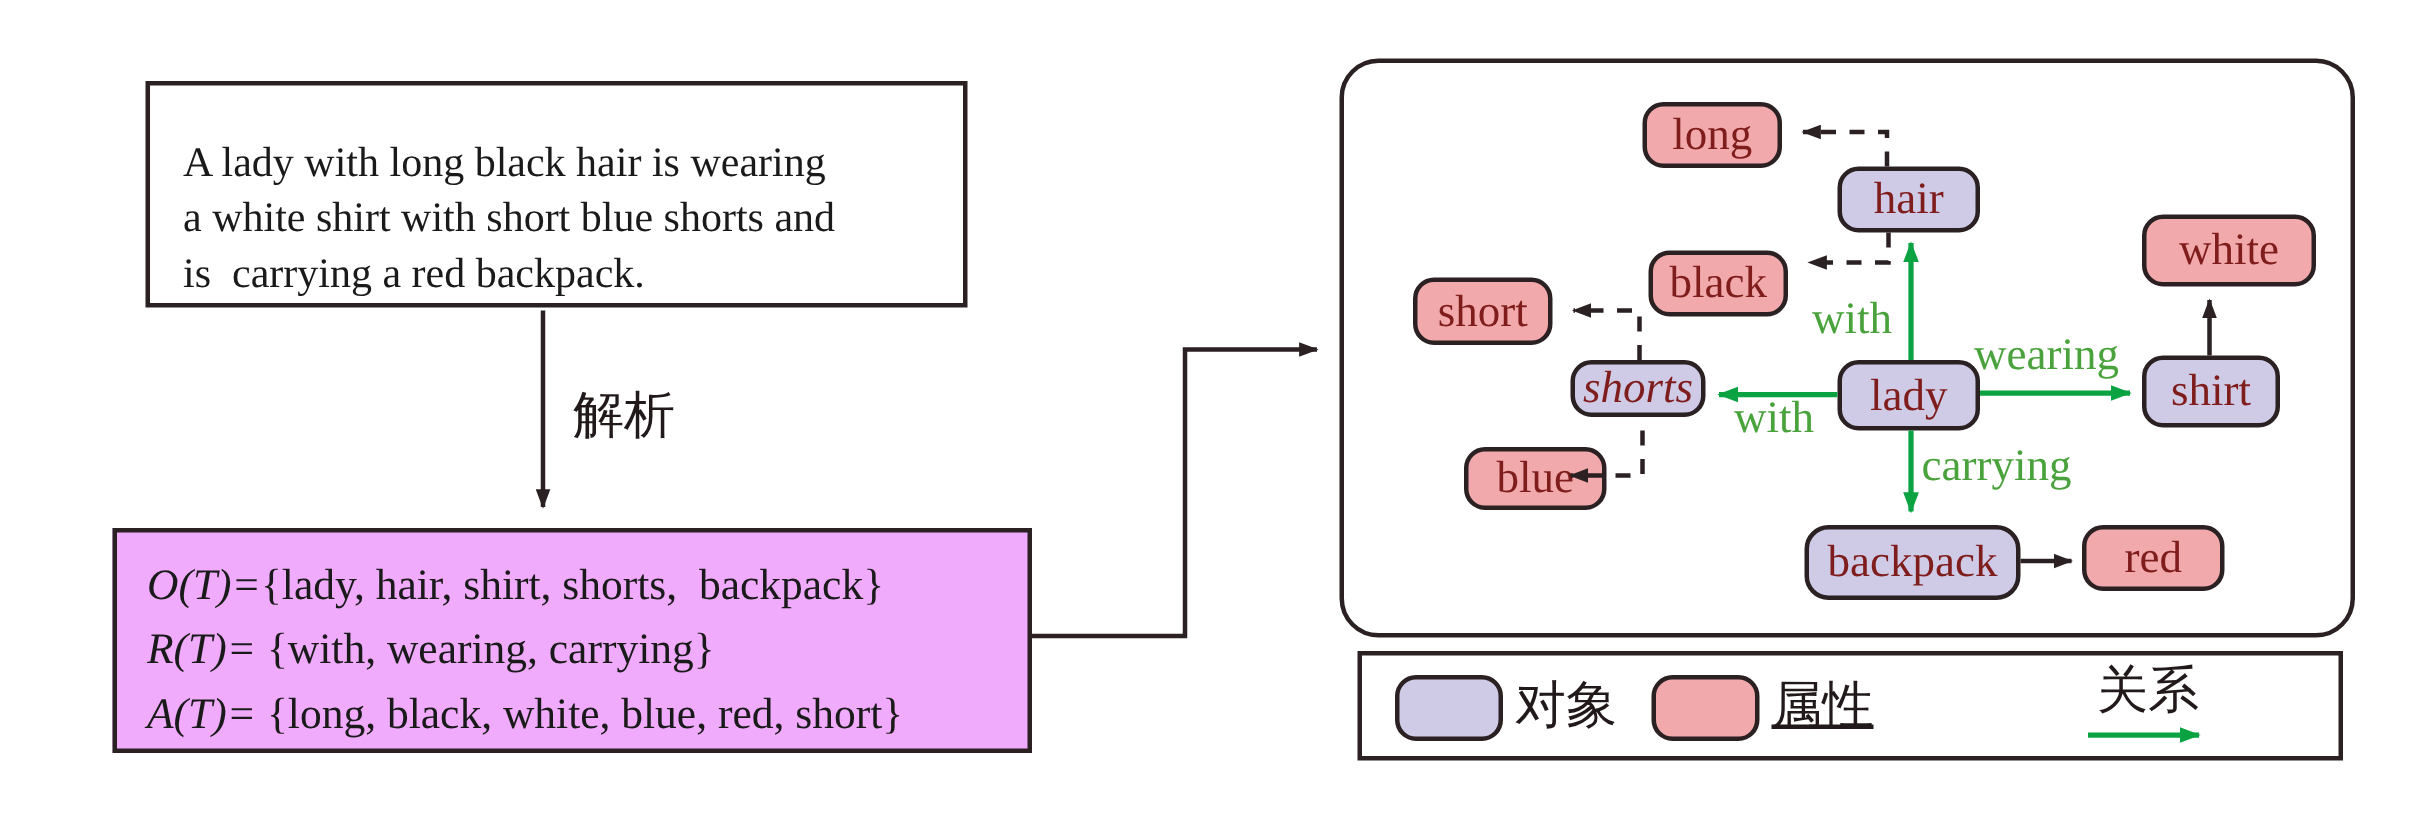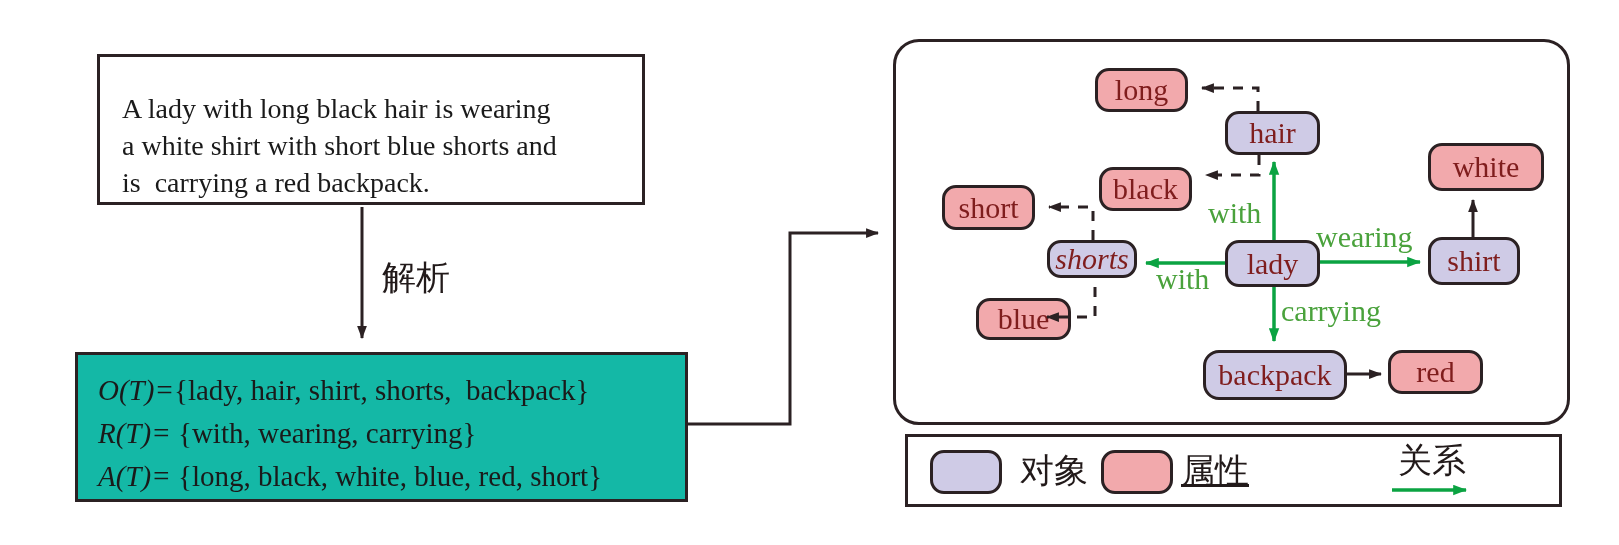--- a/index.html
+++ b/index.html
@@ -11,21 +11,21 @@
   
   #sentence-box{
     left:97px;top:54px;width:548px;height:151px;box-sizing:border-box;
     border:3px solid var(--line-dark);background:#fff;
     padding:33px 0 0 22px;
   }
   .sentence-line{font-size:28px;line-height:37px;white-space:pre;}
   #parse-label{left:382px;top:261px;font-size:34px;line-height:1;color:#221a1a;}
   #sets-box{
     left:75px;top:352px;width:613px;height:150px;box-sizing:border-box;
-    border:3px solid var(--line-dark);background:#14b8a6;
+    border:3px solid var(--line-dark);background:#f0abfc;
     padding:14px 0 0 20px;
   }
   .set-line{font-size:29px;line-height:43px;white-space:pre;}
   .set-head{font-style:italic;}
   
   #scene-graph-panel{
     left:893px;top:39px;width:677px;height:386px;box-sizing:border-box;
     border:3px solid var(--line-dark);border-radius:26px;background:#fff;
   }
   .node{
@@ -82,21 +82,21 @@
   <div class="node object    abs" style="left:1203px;top:350px;width:144px;height:50px;border-radius:16px;">backpack</div>
   <div class="node attribute abs" style="left:1388px;top:350px;width:95px;height:44px;">red</div>
 
   <div class="edge-label" style="left:1208px;top:198px;">with</div>
   <div class="edge-label" style="left:1156px;top:264px;">with</div>
   <div class="edge-label" style="left:1316px;top:222px;">wearing</div>
   <div class="edge-label" style="left:1281px;top:296px;">carrying</div>
 
   <div id="legend-box" class="abs">
     <div class="legend-swatch" style="left:22px;top:13px;background:var(--object-fill);"></div>
-    <div class="legend-label" style="left:112px;top:17px;">对象</div>
+    <div class="legend-label" style="left:102px;top:17px;">对象</div>
     <div class="legend-swatch" style="left:193px;top:13px;background:var(--attribute-fill);"></div>
     <div class="legend-label" style="left:273px;top:17px;text-decoration:underline;">属性</div>
     <div class="legend-label" style="left:490px;top:7px;">关系</div>
   </div>
 
   <svg id="edge-layer" class="abs" width="1619" height="545" viewBox="0 0 1619 545">
     <defs>
       <marker id="arrow-dark" viewBox="0 0 12 9" markerWidth="13" markerHeight="10" refX="11" refY="4.5" orient="auto" markerUnits="userSpaceOnUse">
         <path d="M0,0 L12,4.5 L0,9 Z" style="fill:var(--line-dark);"></path>
       </marker>

